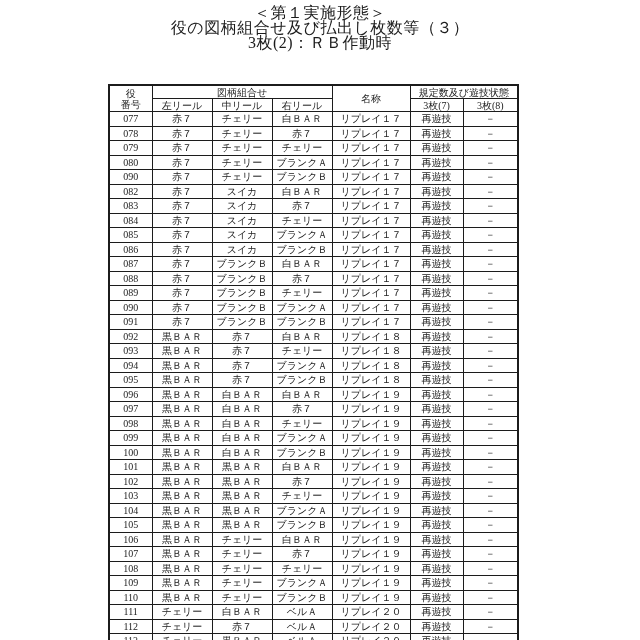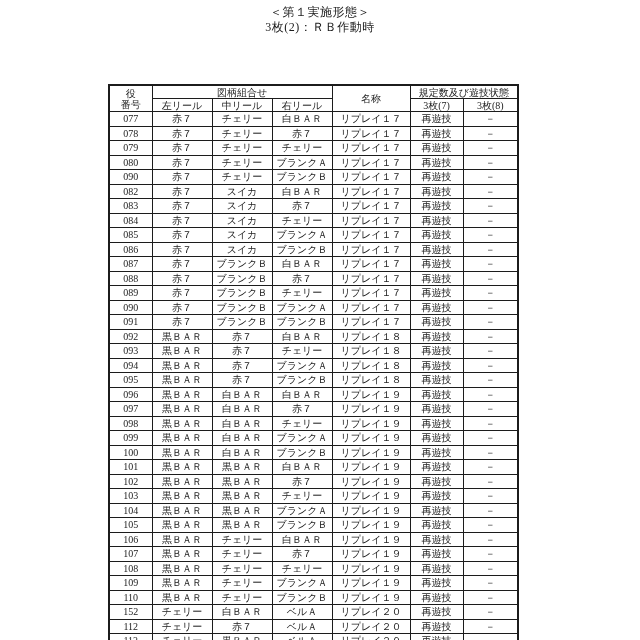--- a/index.html
+++ b/index.html
@@ -2,21 +2,21 @@
 <html><head>
 <meta charset="utf-8">
 <style>
   html,body{margin:0;padding:0;}
   body{
     width:640px;height:640px;background:#ffffff;position:relative;
     font-family:"Liberation Serif","DejaVu Serif",serif;color:#1c1c1c;
     -webkit-font-smoothing:antialiased;
   }
   .titles{position:absolute;top:5px;left:0;width:640px;text-align:center;
-    font-size:12px;line-height:15px;letter-spacing:0.5px;}
+    font-size:16px;line-height:15px;letter-spacing:0.5px;}
   .titles div{white-space:pre;}
   table.payout{
     position:absolute;left:108px;top:84px;width:410px;
     border-collapse:collapse;table-layout:fixed;
     border:2px solid #1c1c1c;
   }
   table.payout th, table.payout td{
     border:1px solid #1c1c1c;
     font-size:10px;font-weight:normal;
     padding:0;text-align:center;vertical-align:middle;
@@ -25,20 +25,21 @@
   }
   table.payout thead th{height:12px;}
   td.c-no{text-align:left;padding-left:2px;font-family:"Liberation Serif","DejaVu Serif",serif;}
   .two-line span{display:block;line-height:11px;}
 </style>
 </head>
 <body>
 
 <div class="titles">
   <div>＜第１実施形態＞</div>
+  <div>役の図柄組合せ及び払出し枚数等（３）</div>
   <div>3枚(2)：ＲＢ作動時</div>
 </div>
 
 <table class="payout">
   <colgroup>
     <col style="width:43px">
       <col style="width:60px">
       <col style="width:60px">
     <col style="width:60px">
       <col style="width:78px">
@@ -364,21 +365,21 @@
       <tr>
         <td class="c-no">110</td>
         <td>黒ＢＡＲ</td>
         <td>チェリー</td>
         <td>ブランクＢ</td>
         <td>リプレイ１９</td>
         <td>再遊技</td>
         <td>－</td>
       </tr>
       <tr>
-        <td class="c-no">152</td>
+        <td class="c-no">111</td>
         <td>チェリー</td>
         <td>白ＢＡＲ</td>
         <td>ベルＡ</td>
         <td>リプレイ２０</td>
         <td>再遊技</td>
         <td>－</td>
       </tr>
       <tr>
         <td class="c-no">112</td>
         <td>チェリー</td>

